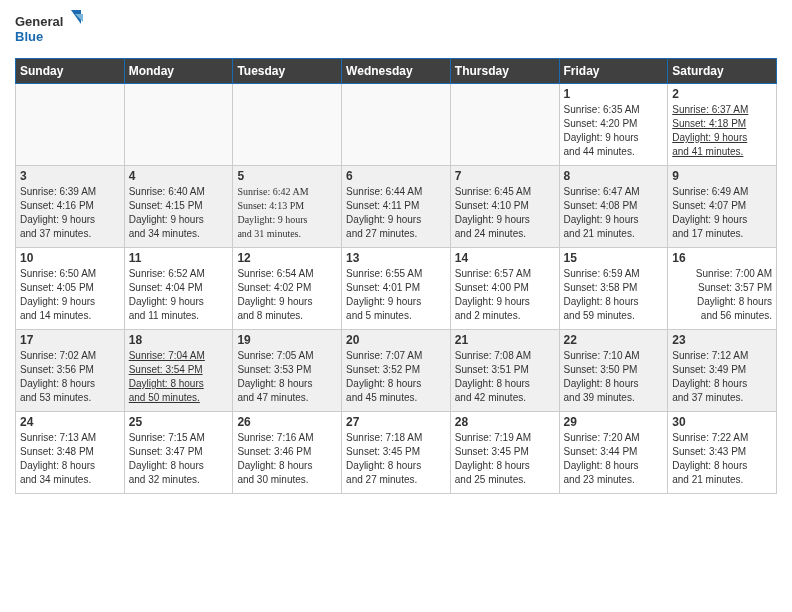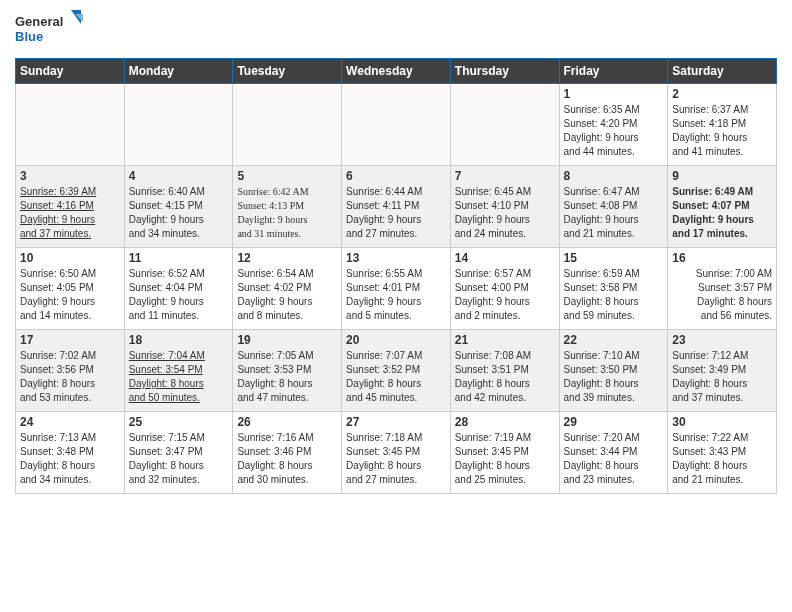--- a/index.html
+++ b/index.html
@@ -120,30 +120,30 @@
           <td class="empty"></td>
           <td>
             <span class="day-num">1</span>
             <div class="day-info" style="white-space: pre-line;">Sunrise: 6:35 AM
 Sunset: 4:20 PM
 Daylight: 9 hours
 and 44 minutes.</div>
           </td>
           <td>
             <span class="day-num">2</span>
-            <div class="day-info" style="white-space: pre-line;">Sunrise: 6:37 AM
+            <div class="day-info" style="white-space: pre-line; text-decoration: underline;">Sunrise: 6:37 AM
 Sunset: 4:18 PM
 Daylight: 9 hours
 and 41 minutes.</div>
           </td>
         </tr>
         <tr class="row-shaded">
           <td>
             <span class="day-num">3</span>
-            <div class="day-info" style="white-space: pre-line; text-decoration: underline;">Sunrise: 6:39 AM
+            <div class="day-info" style="white-space: pre-line;">Sunrise: 6:39 AM
 Sunset: 4:16 PM
 Daylight: 9 hours
 and 37 minutes.</div>
           </td>
           <td>
             <span class="day-num">4</span>
             <div class="day-info" style="white-space: pre-line;">Sunrise: 6:40 AM
 Sunset: 4:15 PM
 Daylight: 9 hours
 and 34 minutes.</div>
@@ -171,21 +171,21 @@
           </td>
           <td>
             <span class="day-num">8</span>
             <div class="day-info" style="white-space: pre-line;">Sunrise: 6:47 AM
 Sunset: 4:08 PM
 Daylight: 9 hours
 and 21 minutes.</div>
           </td>
           <td>
             <span class="day-num">9</span>
-            <div class="day-info" style="white-space: pre-line; font-weight: bold;">Sunrise: 6:49 AM
+            <div class="day-info" style="white-space: pre-line;">Sunrise: 6:49 AM
 Sunset: 4:07 PM
 Daylight: 9 hours
 and 17 minutes.</div>
           </td>
         </tr>
         <tr>
           <td>
             <span class="day-num">10</span>
             <div class="day-info" style="white-space: pre-line;">Sunrise: 6:50 AM
 Sunset: 4:05 PM

